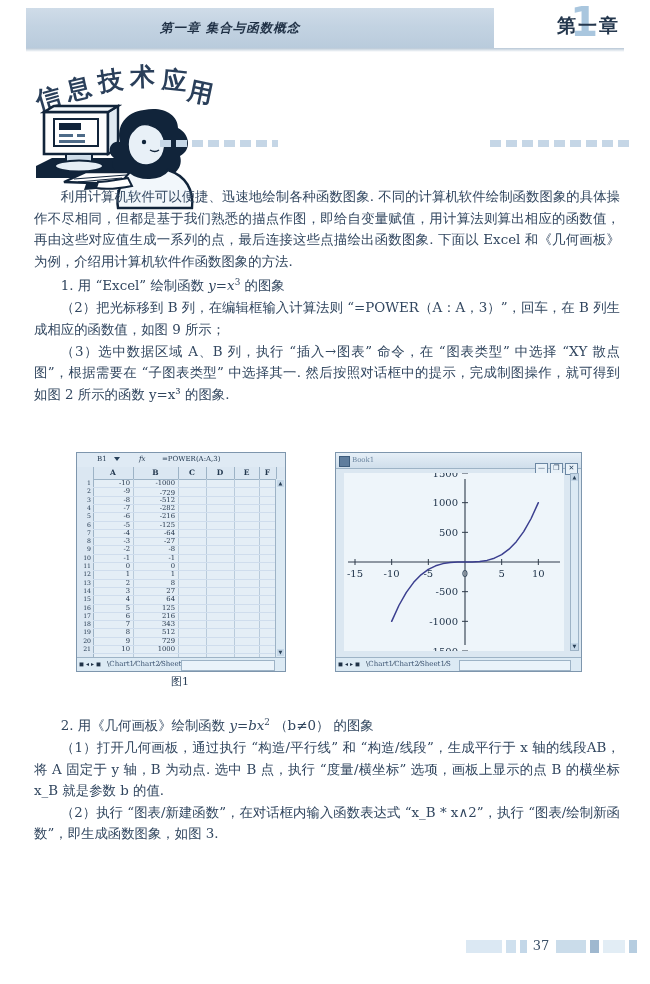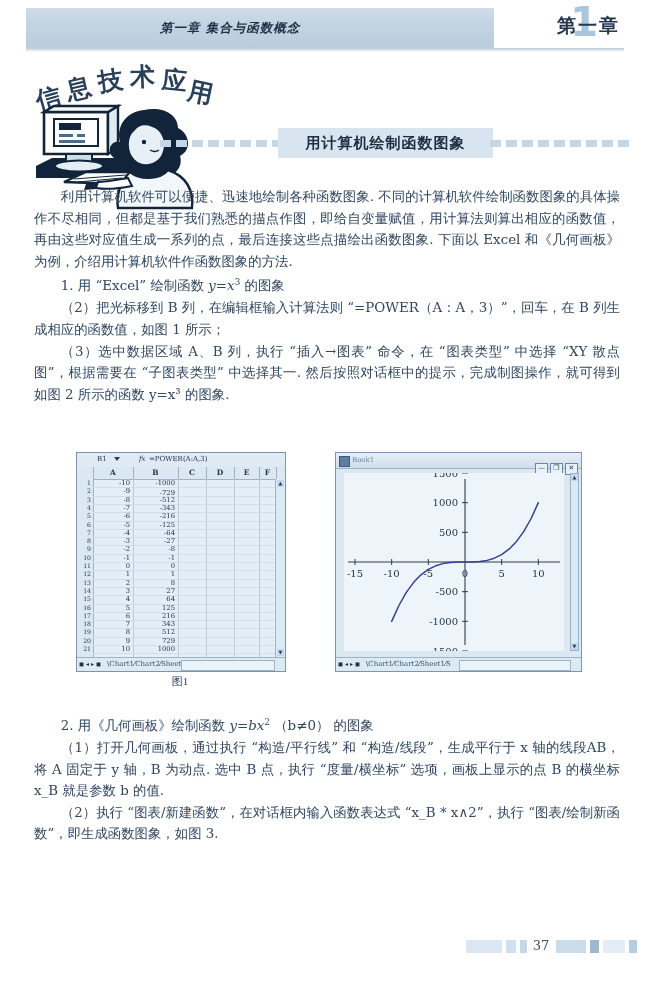--- a/index.html
+++ b/index.html
@@ -103,21 +103,21 @@
   .xl-formulabar{
     position:absolute;left:0;top:0;width:100%;height:14px;
     background:#dfeaf4;border-bottom:1px solid #9db3c6;
     font-size:7px;color:#23384f;
   }
   .xl-namebox{position:absolute;left:20px;top:2px;}
   .xl-dd{position:absolute;left:37px;top:4px;width:0;height:0;
     border-left:3px solid transparent;border-right:3px solid transparent;
     border-top:4px solid #28405a;}
   .xl-fx{position:absolute;left:62px;top:2px;font-style:italic;}
-  .xl-formula{position:absolute;left:72px;top:2px;}
+  .xl-formula{position:absolute;left:85px;top:2px;}
 
   .xl-colhead{
     position:absolute;left:0;top:14px;width:100%;height:12px;
     background:#dbe7f2;border-bottom:1px solid #9db3c6;
   }
   .xl-corner{position:absolute;left:0;top:0;width:16px;height:12px;
     border-right:1px solid #9db3c6;}
   .xl-col{
     position:absolute;top:0;height:12px;line-height:12px;
     text-align:center;font-size:7.5px;font-weight:bold;color:#23384f;
@@ -202,21 +202,21 @@
   .cw-vscroll .dn{bottom:0px;}
   .cw-tabbar{
     position:absolute;left:0;bottom:0;width:100%;height:13px;
     background:#dceaf4;border-top:1px solid #9db3c6;
     font-size:7px;color:#1f3146;
   }
 
   .fig-cap{
     position:absolute;font-size:11px;color:#2c4159;text-align:center;
   }
-  .fig-cap.c1{left:76px;top:222px;width:208px;font-family:Liberation Serif, serif;}
+  .fig-cap.c1{left:76px;top:222px;width:208px;}
   .fig-cap.c2{left:335px;top:222px;width:245px;}
 
   .body-text2{
     position:absolute;left:34px;top:712px;width:586px;
     font-size:13.4px;line-height:21.6px;color:#31465f;text-align:justify;
   }
 
   
   .footer{position:absolute;left:0;bottom:22px;width:650px;height:22px;}
   .f-blk{position:absolute;top:0;height:13px;}
@@ -285,30 +285,27 @@
     <path d="M108 82 C98 92 94 106 96 118 L170 118 C172 100 164 86 146 80
              C138 90 118 90 108 82 Z" fill="#f2f7fb" stroke="#11243a" stroke-width="2.4"></path>
 
     <path d="M106 88 C94 90 84 92 76 92 L74 98 C86 100 100 98 110 96 Z" fill="#ffffff" stroke="#11243a" stroke-width="2"></path>
     <path d="M74 92 L64 94 L62 100 L74 99 Z" fill="#11243a"></path>
   </svg>
 </div>
 
 <div class="title-strip">
   <div class="dash-left"></div>
-  <div class="title-plate">
-    <span>用计算机绘制函数图象</span>
-  </div>
   <div class="dash-right"></div>
 </div>
 
 <div class="body-text">
   <p class="para">利用计算机软件可以便捷、迅速地绘制各种函数图象. 不同的计算机软件绘制函数图象的具体操作不尽相同，但都是基于我们熟悉的描点作图，即给自变量赋值，用计算法则算出相应的函数值，再由这些对应值生成一系列的点，最后连接这些点描绘出函数图象. 下面以 Excel 和《几何画板》为例，介绍用计算机软件作函数图象的方法.</p>
   <p class="para"><span>1. 用 “Excel” 绘制函数 </span><span class="ital">y=</span><span class="ital">x</span><sup>3</sup><span> 的图象</span></p>
-  <p class="para">（2）把光标移到 B 列，在编辑框输入计算法则 “=POWER（A：A，3）”，回车，在 B 列生成相应的函数值，如图 1 所示；</p>
+  <p class="para">（2）把光标移到 B 列，在编辑框输入计算法则 “=POWER（A：A，3）”，回车，在 B 列生成相应的函数值，如图 9 所示；</p>
   <p class="para">（3）选中数据区域 A、B 列，执行 “插入→图表” 命令，在 “图表类型” 中选择 “XY 散点图”，根据需要在 “子图表类型” 中选择其一. 然后按照对话框中的提示，完成制图操作，就可得到如图 2 所示的函数 y=x³ 的图象.</p>
 </div>
 
 <div class="fig-row">
 
   <div class="xl">
     <div class="xl-formulabar">
       <span class="xl-namebox">B1</span>
       <span class="xl-dd"></span>
       <span class="xl-fx">fx</span>
@@ -358,21 +355,21 @@
         <div class="xl-cell" style="left: 16px; width: 40px; top: 0px;">-10</div>
         <div class="xl-cell" style="left: 56px; width: 45px; top: 0px;">-1000</div>
         <div class="xl-hline" style="top: 16.6px;"></div>
         <div class="xl-cell" style="left: 16px; width: 40px; top: 8.3px;">-9</div>
         <div class="xl-cell" style="left: 56px; width: 45px; top: 10px;">-729</div>
         <div class="xl-hline" style="top: 24.9px;"></div>
         <div class="xl-cell" style="left: 16px; width: 40px; top: 16.6px;">-8</div>
         <div class="xl-cell" style="left: 56px; width: 45px; top: 16.6px; padding-left: 8px;">-512</div>
         <div class="xl-hline" style="top: 33.2px;"></div>
         <div class="xl-cell" style="left: 16px; width: 40px; top: 24.9px;">-7</div>
-        <div class="xl-cell" style="left: 56px; width: 45px; top: 24.9px;">-343</div>
+        <div class="xl-cell" style="left: 56px; width: 45px; top: 24.9px;">-282</div>
         <div class="xl-hline" style="top: 41.5px;"></div>
         <div class="xl-cell" style="left: 16px; width: 40px; top: 33.2px;">-6</div>
         <div class="xl-cell" style="left: 56px; width: 45px; top: 33.2px;">-216</div>
         <div class="xl-hline" style="top: 49.8px;"></div>
         <div class="xl-cell" style="left: 16px; width: 40px; top: 41.5px;">-5</div>
         <div class="xl-cell" style="left: 56px; width: 45px; top: 41.5px;">-125</div>
         <div class="xl-hline" style="top: 58.1px;"></div>
         <div class="xl-cell" style="left: 16px; width: 40px; top: 49.8px;">-4</div>
         <div class="xl-cell" style="left: 56px; width: 45px; top: 49.8px;">-64</div>
         <div class="xl-hline" style="top: 66.4px;"></div>

